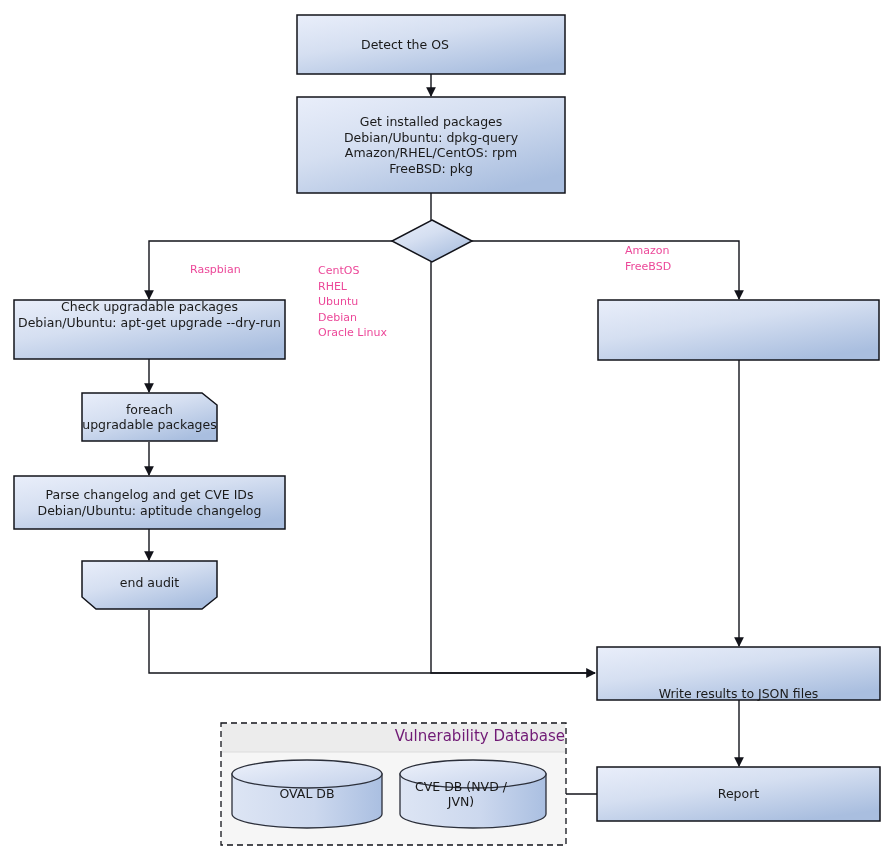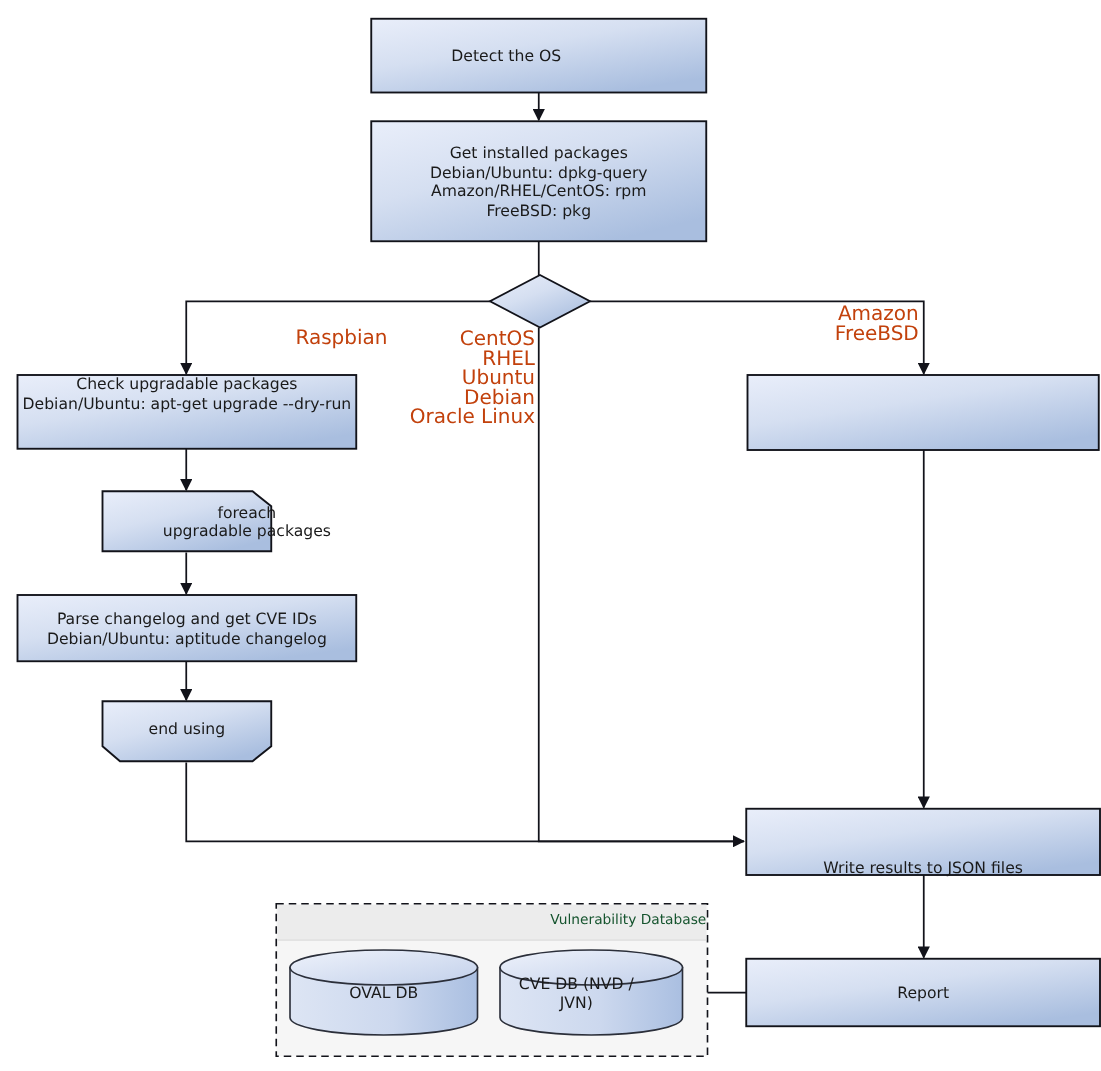--- a/index.html
+++ b/index.html
@@ -34,31 +34,31 @@
     justify-content: center;
     text-align: center;
     color: #1a1a1a;
     font-size: 12.5px;
     line-height: 15.5px;
     white-space: pre-line;
     pointer-events: none;
   }
   .edge-label {
     position: absolute;
-    text-align: right;
-    color: #c2410c;
-    font-size: 16px;
+    text-align: left;
+    color: #ec4899;
+    font-size: 11px;
     line-height: 15.5px;
     white-space: pre-line;
   }
   .grp-title {
     position: absolute;
     text-align: right;
-    color: #14532d;
-    font-size: 11px;
+    color: #701a75;
+    font-size: 15px;
     line-height: 18px;
     white-space: nowrap;
   }
 </style>
 </head>
 <body>
 
 <div id="canvas">
 
   <svg class="layer" viewBox="0 0 881 857" xmlns="http://www.w3.org/2000/svg">
@@ -145,27 +145,27 @@
   <div class="node-label" style="left:297px; top:15px; width:216px; height:59px;">Detect the OS</div>
 
   <div class="node-label" style="left:297px; top:97px; width:268px; height:96px;">Get installed packages
 Debian/Ubuntu: dpkg-query
 Amazon/RHEL/CentOS: rpm
 FreeBSD: pkg</div>
 
   <div class="node-label" style="left:14px; top:285px; width:271px; height:59px;">Check upgradable packages
 Debian/Ubuntu: apt-get upgrade --dry-run</div>
 
-  <div class="node-label" style="left:82px; top:393px; width:135px; height:48px;padding-left:48px;">foreach
+  <div class="node-label" style="left:82px; top:393px; width:135px; height:48px;">foreach
 upgradable  packages</div>
 
   <div class="node-label" style="left:14px; top:476px; width:271px; height:53px;">Parse changelog and get  CVE IDs
 Debian/Ubuntu: aptitude changelog</div>
 
-  <div class="node-label" style="left:82px; top:561px; width:135px; height:44px;">end using</div>
+  <div class="node-label" style="left:82px; top:561px; width:135px; height:44px;">end audit</div>
 
 
   <div class="node-label" style="left:597px; top:667px; width:283px; height:53px;">Write results to JSON files</div>
 
   <div class="node-label" style="left:597px; top:767px; width:283px; height:54px;">Report</div>
 
   <div class="node-label" style="left:232px; top:778px; width:150px; height:32px;">OVAL DB</div>
 
   <div class="node-label" style="left:400px; top:778px; width:122px; height:32px;">CVE DB (NVD / JVN)</div>
 

